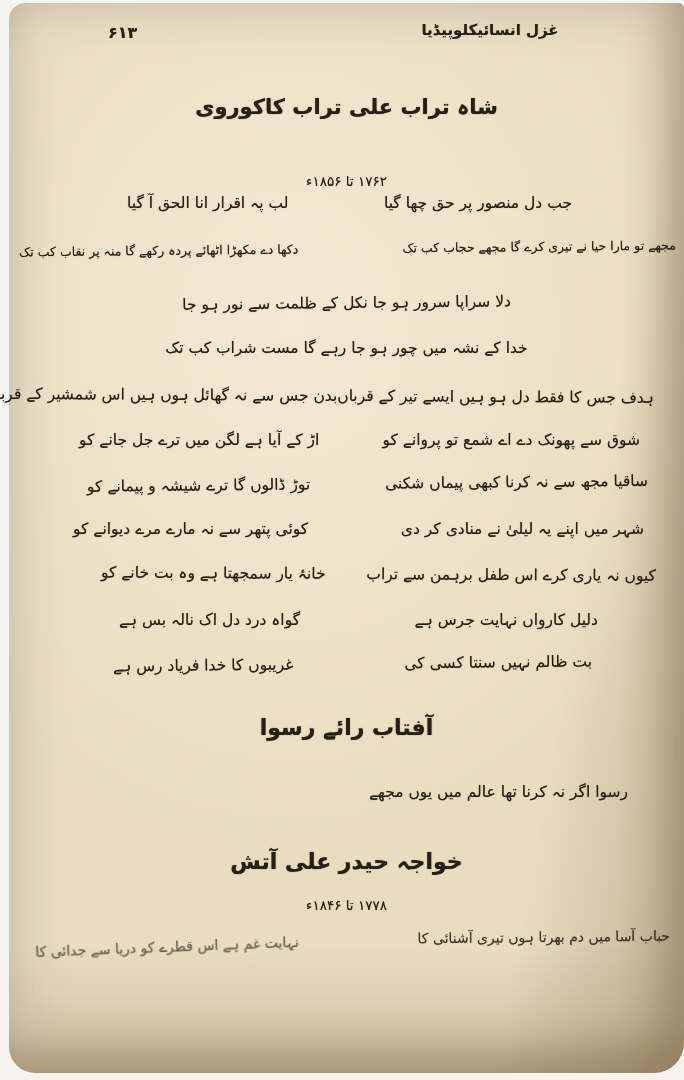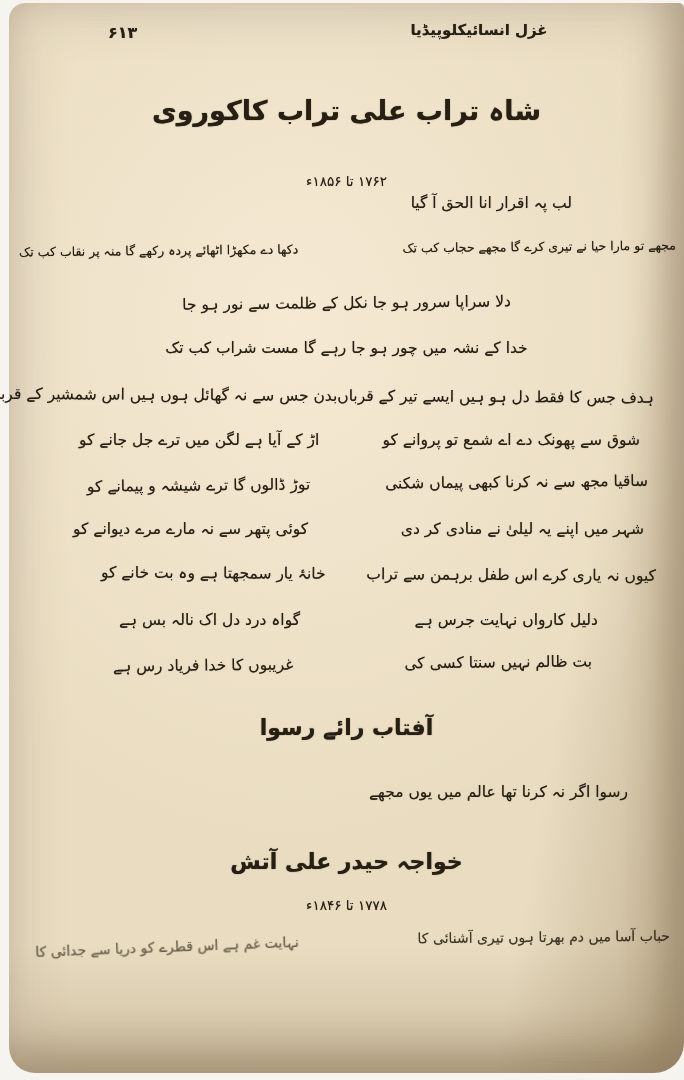--- a/index.html
+++ b/index.html
@@ -25,45 +25,46 @@
   .content{position:absolute;inset:0;color:#272012;}
   .line{position:absolute;white-space:nowrap;text-shadow:0 0 .7px rgba(46,34,16,.55);}
   .centered{left:0;right:0;text-align:center;}
   .row{
     position:absolute;left:0;right:0;
     display:flex;justify-content:space-between;align-items:baseline;
   }
   .row span{white-space:nowrap;text-shadow:0 0 .7px rgba(46,34,16,.55);}
   .pageno{font-size:16px;font-weight:bold;letter-spacing:1px;margin-left:31px;}
   .header{font-size:15px;font-weight:bold;}
-  .poet{font-weight:bold;font-size:27px;letter-spacing:.5px;text-shadow:0 0 1px rgba(30,22,8,.8);}
+  .poet{font-weight:bold;font-size:21px;letter-spacing:.5px;text-shadow:0 0 1px rgba(30,22,8,.8);}
   .poet.small{font-size:22px;}
   .dates{font-size:13.5px;letter-spacing:1px;}
   .verse{font-size:15.5px;}
   .vs-sm{font-size:12.5px;}
   .vs-md{font-size:14px;}
   .tilt-a{transform:rotate(-0.6deg);}
   .tilt-b{transform:rotate(0.35deg);}
   .faded{opacity:.68;filter:blur(.3px);transform:rotate(-1.6deg) translateY(6px);}
   .dim{opacity:.88;}
 </style>
 </head>
 <body>
 
 <div class="scan-page">
   <div class="content">
 
     <div class="line pageno" style="top:20px;left:68px;" dir="rtl">۶۱۳</div>
-    <div class="line header" style="top:18px;left:370px;width:200px;text-align:center;">غزل انسائیکلوپیڈیا</div>
+    <div class="line header" style="top:18px;left:381px;width:200px;text-align:center;">غزل انسائیکلوپیڈیا</div>
 
     <div>
       <div class="line centered poet" style="top:92px;">شاہ تراب علی تراب کاکوروی</div>
       <div class="line centered dates" style="top:150px;margin-top:20px;">۱۷۶۲ تا ۱۸۵۶ء</div>
 
       <div class="row verse" style="top:191px;padding:0 112px 0 118px;">
+        <span>جب دل منصور پر حق چھا گیا</span>
         <span>لب پہ اقرار انا الحق آ گیا</span>
       </div>
 
       <div class="row vs-sm tilt-a" style="top:238px;padding:0 8px 0 10px;">
         <span>مجھے تو مارا حیا نے تیری کرے گا مجھے حجاب کب تک</span>
         <span>دکھا دے مکھڑا اٹھائے پردہ رکھے گا منہ پر نقاب کب تک</span>
       </div>
 
       <div class="line centered verse tilt-a" style="top:291px;">دلا سراپا سرور ہو جا نکل کے ظلمت سے نور ہو جا</div>
       <div class="line centered verse" style="top:336px;text-align:center;">خدا کے نشہ میں چور ہو جا رہے گا مست شراب کب تک</div>

